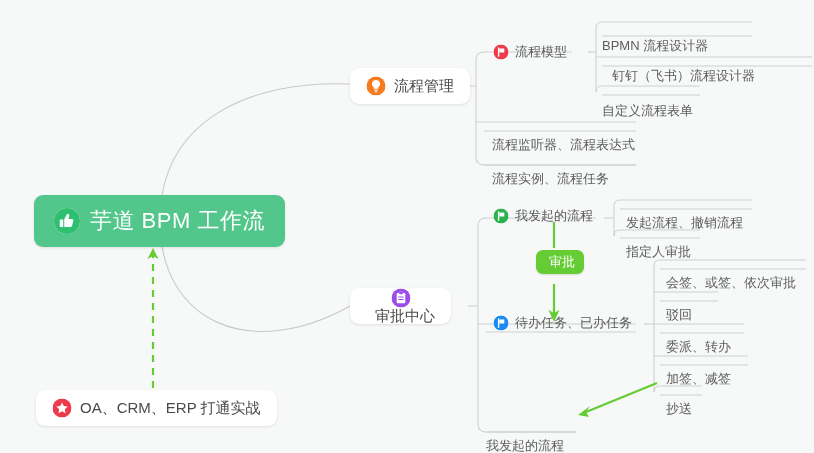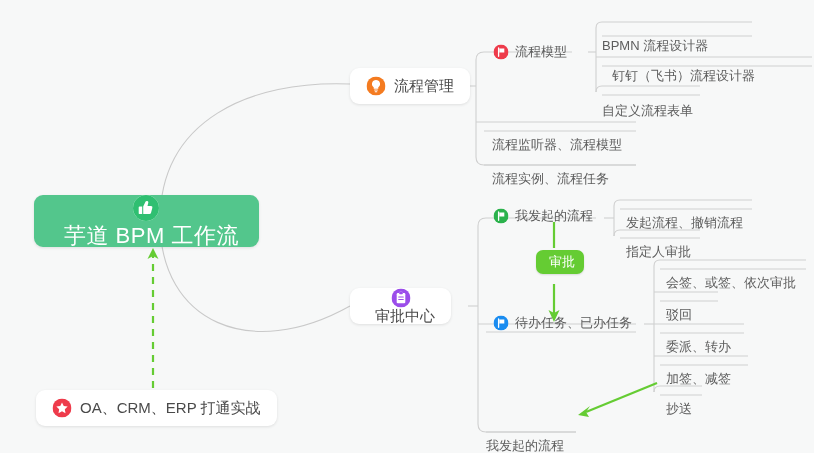--- a/index.html
+++ b/index.html
@@ -14,21 +14,20 @@
 
   
   .node{position:absolute;display:flex;align-items:center;box-sizing:border-box;white-space:nowrap;}
 
   .root{
     left:34px;top:195px;
     padding:0 20px;height:52px;
     background:#53c68c;border-radius:9px;
     color:#ffffff;font-size:22px;letter-spacing:.5px;
     box-shadow:0 1px 3px rgba(0,0,0,.10);
-    flex-direction:column;
   }
   .root .label{margin-left:10px;}
 
   .card{
     background:#ffffff;border-radius:9px;
     padding:0 16px;height:36px;
     color:#4a4a4a;font-size:15px;
     box-shadow:0 1px 3px rgba(0,0,0,.10);
   }
   .card .label{margin-left:9px;}
@@ -169,21 +168,21 @@
         <path d="M5.8 4 h5 v3.9 h-5 z" fill="#ffffff"></path>
       </svg>
     </span>
     <span class="label">流程模型</span>
   </div>
 
   <div class="leaf" style="left:602px;top:13px;">BPMN 流程设计器</div>
   <div class="leaf" style="left:602px;top:78px;">自定义流程表单</div>
   <div class="leaf" style="left:612px;top:43px;">钉钉（飞书）流程设计器</div>
 
-  <div class="leaf" style="left:492px;top:112px;">流程监听器、流程模型</div>
+  <div class="leaf" style="left:492px;top:112px;">流程监听器、流程表达式</div>
   <div class="leaf" style="left:492px;top:146px;">流程实例、流程任务</div>
 
   <div class="node card n-shenpi">
     <span class="ico ico-md">
       <svg width="19" height="19" viewBox="0 0 19 19">
         <circle cx="9.5" cy="9.5" r="9.5" fill="#9b4dea"></circle>
         <rect x="5.2" y="4.6" width="8.6" height="10.2" rx="1.1" fill="#ffffff"></rect>
         <rect x="7.6" y="3.2" width="3.8" height="2.5" rx="1.0" fill="#ffffff"></rect>
         <rect x="7.6" y="3.2" width="3.8" height="2.5" rx="1.0" fill="#9b4dea"></rect>
         <rect x="6.7" y="8.0" width="5.6" height="1.1" rx="0.55" fill="#9b4dea"></rect>

